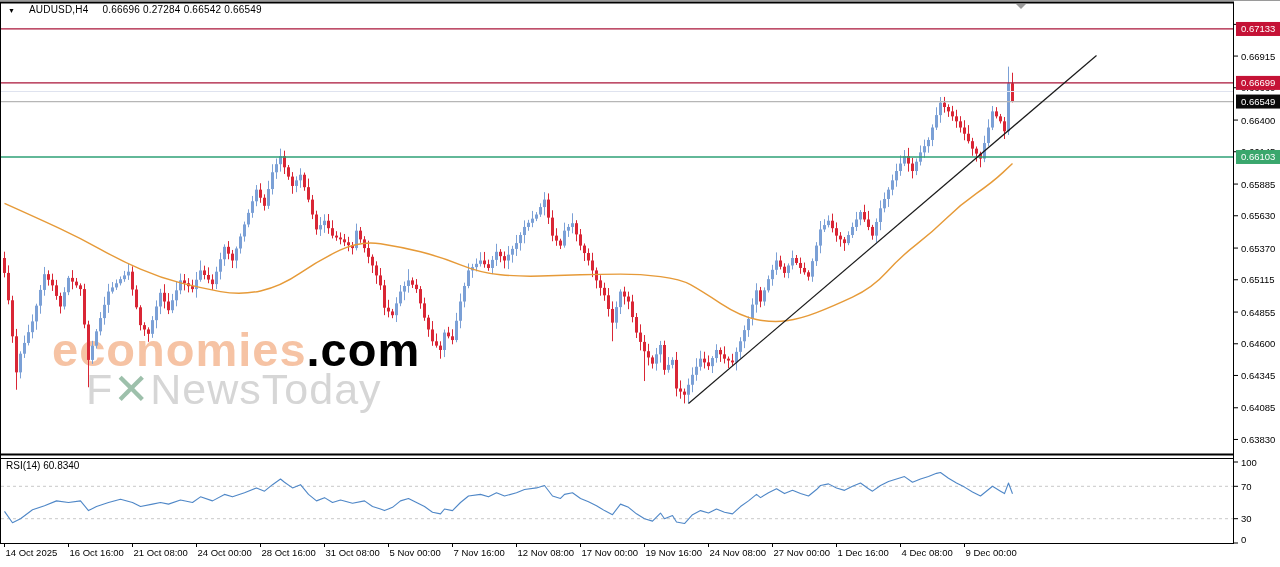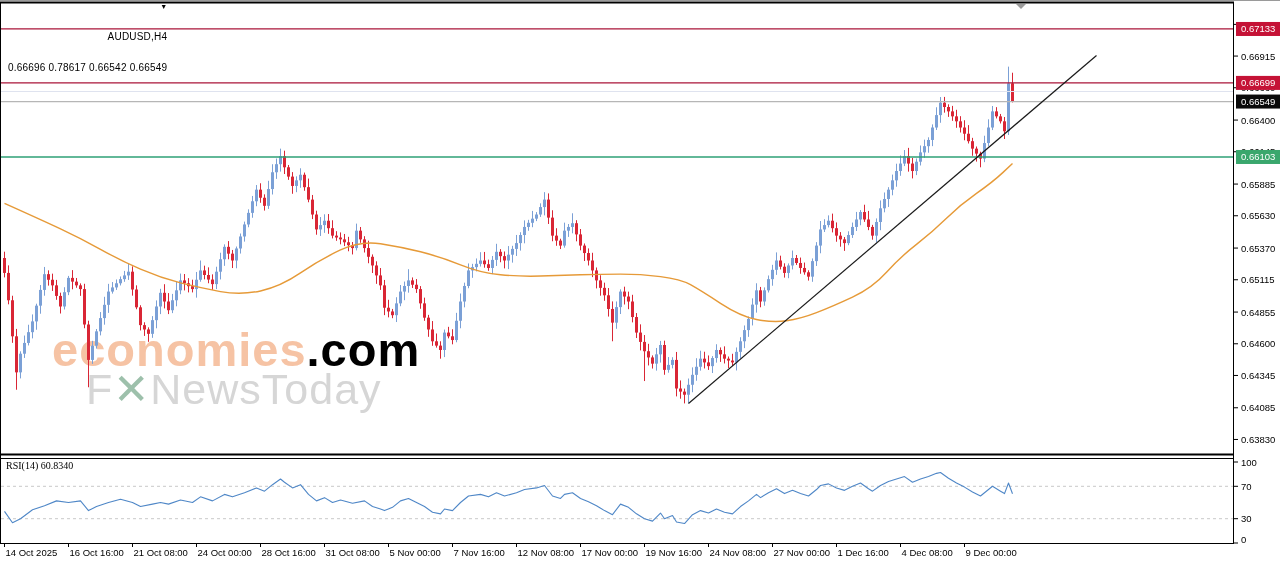--- a/index.html
+++ b/index.html
@@ -6,24 +6,24 @@
   .stage{position:relative;width:1280px;height:567px;background:#ffffff;
          font-family:"Liberation Sans",sans-serif;overflow:hidden;}
   .watermark{position:absolute;z-index:1;white-space:nowrap;pointer-events:none;}
   #wm-line1{left:52px;top:322px;font-size:47px;font-weight:bold;letter-spacing:1px;}
   #wm-line1 .brand{color:#f6c3a4;}
   #wm-line1 .domain{color:#000000;font-weight:bold;}
   #wm-line2{left:86px;top:364px;font-size:43px;color:#d6d6d6;letter-spacing:1px;text-align:right;}
   #wm-line2 .xmark{color:#9dc0ab;}
   svg{position:absolute;left:0;top:0;z-index:2;}
   .hdr{position:absolute;left:8px;top:4px;z-index:3;font-size:10px;color:#000;
-       display:flex;align-items:flex-end;gap:20px;flex-direction:column;}
+       display:flex;align-items:flex-end;gap:14px;}
   .hdr .tri{font-size:7px;color:#000;transform:translateY(-1px);}
   .hdr .vals{letter-spacing:.2px;}
-  .rsihdr{position:absolute;left:6px;top:460px;z-index:3;font-size:10px;color:#000;font-family:Liberation Serif, serif;}
+  .rsihdr{position:absolute;left:6px;top:460px;z-index:3;font-size:10px;color:#000;}
 </style>
 </head>
 <body>
 
 <div class="stage">
 
   <div class="watermark" id="wm-line1">
     <span class="brand">economies</span><span class="domain">.com</span>
   </div>
   <div class="watermark" id="wm-line2">
@@ -637,21 +637,21 @@
       <line x1="1234" y1="543" x2="1238" y2="543" stroke="#000" stroke-width="1"></line>
       <text x="1241" y="542.5" font-size="9.5" font-family="&quot;Liberation Sans&quot;,sans-serif" fill="#000">0</text>
       <polyline points="4.5,511.41 12.5,522.75 20.5,518.7 32.5,509.79 44.5,505.74 56.5,500.88 68.5,502.5 80.5,500.88 88.5,510.6 96.5,506.55 108.5,502.5 120.5,499.26 132.5,502.5 140.5,506.55 152.5,504.12 160.5,502.5 168.5,504.12 180.5,500.07 192.5,502.5 200.5,496.83 212.5,500.88 224.5,494.4 232.5,496.83 244.5,492.78 256.5,487.92 264.5,491.15999999999997 272.5,484.68 280.5,479.01 284.5,482.25 292.5,487.92 300.5,484.68 308.5,494.4 316.5,500.88 324.5,497.64 332.5,502.5 340.5,500.07 352.5,503.31 364.5,500.88 372.5,506.55 380.5,508.98 384.5,510.6 392.5,507.36 400.5,500.88 408.5,498.45 416.5,502.5 424.5,506.55 432.5,512.22 440.5,513.84 444.5,508.98 452.5,510.6 460.5,502.5 468.5,496.02 480.5,494.4 488.5,496.83 496.5,492.78 504.5,496.02 516.5,492.78 524.5,489.54 536.5,487.92 544.5,485.49 552.5,496.02 560.5,498.45 564.5,494.4 572.5,492.78 580.5,498.45 588.5,501.69 596.5,505.74 604.5,510.6 612.5,514.65 620.5,504.12 628.5,507.36 636.5,513.84 644.5,518.7 652.5,521.13 660.5,513.03 664.5,518.7 672.5,515.46 676.5,521.94 684.5,523.56 692.5,514.65 700.5,510.6 708.5,513.03 716.5,508.98 724.5,512.22 732.5,513.84 740.5,506.55 748.5,500.88 756.5,494.4 760.5,497.64 768.5,492.78 776.5,488.73 784.5,493.59000000000003 792.5,490.35 800.5,493.59000000000003 808.5,496.02 816.5,489.54 820.5,485.49 828.5,483.87 836.5,487.92 844.5,490.35 852.5,486.3 860.5,483.06 868.5,488.73 872.5,491.15999999999997 880.5,485.49 888.5,481.44 896.5,479.01 904.5,476.58 912.5,482.25 920.5,479.01 928.5,476.58 936.5,473.34000000000003 940.5,472.53 948.5,478.2 956.5,483.06 964.5,487.11 972.5,491.97 980.5,496.02 988.5,489.54 992.5,486.3 1000.5,491.15999999999997 1004.5,493.59000000000003 1008.5,483.06 1012.5,493.7277" fill="none" stroke="#4f87c7" stroke-width="1.1" stroke-linejoin="round"></polyline>
     </svg>
 
   <div class="hdr">
     <span class="tri">▼</span>
     <span class="vals">AUDUSD,H4</span>
     <span class="vals">
       <span>0.66696</span>
-      <span>0.78617</span>
+      <span>0.27284</span>
       <span>0.66542</span>
       <span>0.66549</span>
     </span>
   </div>
 
   <div class="rsihdr">
     <span>RSI(14)</span>
     <span>60.8340</span>
   </div>
 

